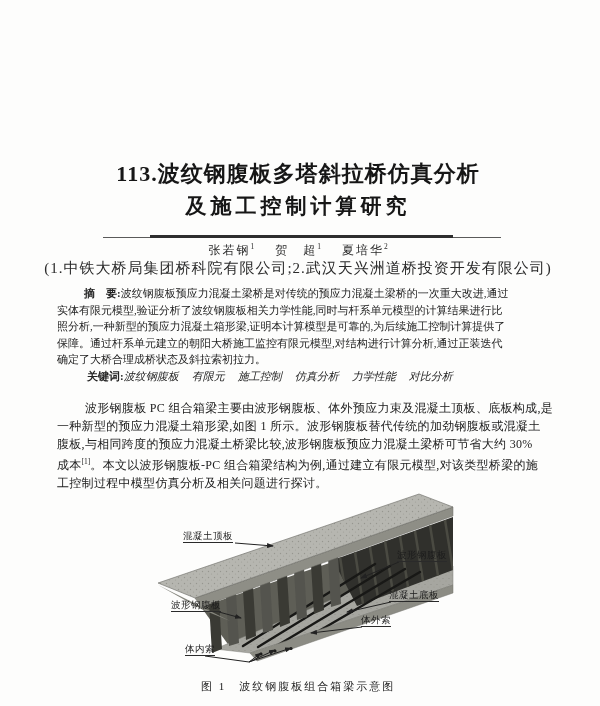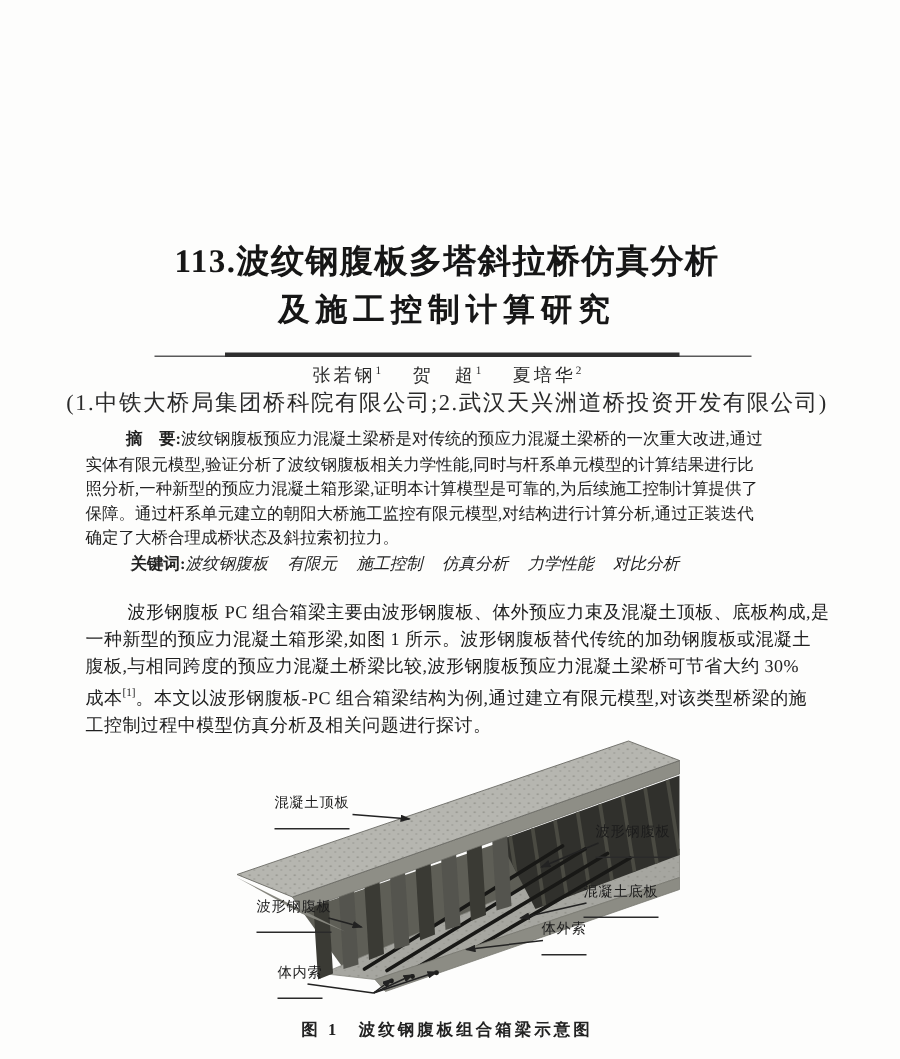--- a/index.html
+++ b/index.html
@@ -27,28 +27,28 @@
   .kw-item{margin-right:13px;font-style:italic;}
   .bold{font-weight:bold;}
   .body-block{position:absolute;left:57px;top:400px;width:490px;
     font-size:12px;line-height:17.8px;letter-spacing:0.3px;color:#202020;}
   .body-line{white-space:nowrap;}
   .body-first{text-indent:28px;}
   .body-block sup{font-size:7.5px;letter-spacing:0;}
   .figure{position:absolute;left:135px;top:486px;width:330px;height:186px;}
   .figure svg{position:absolute;left:0;top:0;}
   .fl{position:absolute;font-size:9.5px;line-height:1.1;letter-spacing:0.5px;
-    color:#1c1c1c;border-bottom:1px solid #2a2a2a;padding-bottom:11px;white-space:nowrap;}
+    color:#1c1c1c;border-bottom:1px solid #2a2a2a;padding-bottom:1px;white-space:nowrap;}
   .fl-top-slab{left:48px;top:45px;}
   .fl-web-right{left:262px;top:64px;}
   .fl-bottom-slab{left:254px;top:104px;}
   .fl-ext-tendon{left:226px;top:129px;}
   .fl-web-left{left:36px;top:114px;}
   .fl-int-tendon{left:50px;top:158px;}
-  .caption{top:679px;font-size:11px;letter-spacing:2px;color:#222;font-weight:bold;}
+  .caption{top:679px;font-size:11px;letter-spacing:2px;color:#222;}
 </style>
 </head>
 <body>
 
 <div>
 
   <div class="center-line title-l1">113.波纹钢腹板多塔斜拉桥仿真分析</div>
   <div class="center-line title-l2">及施工控制计算研究</div>
 
   <div class="rule-wrap">

